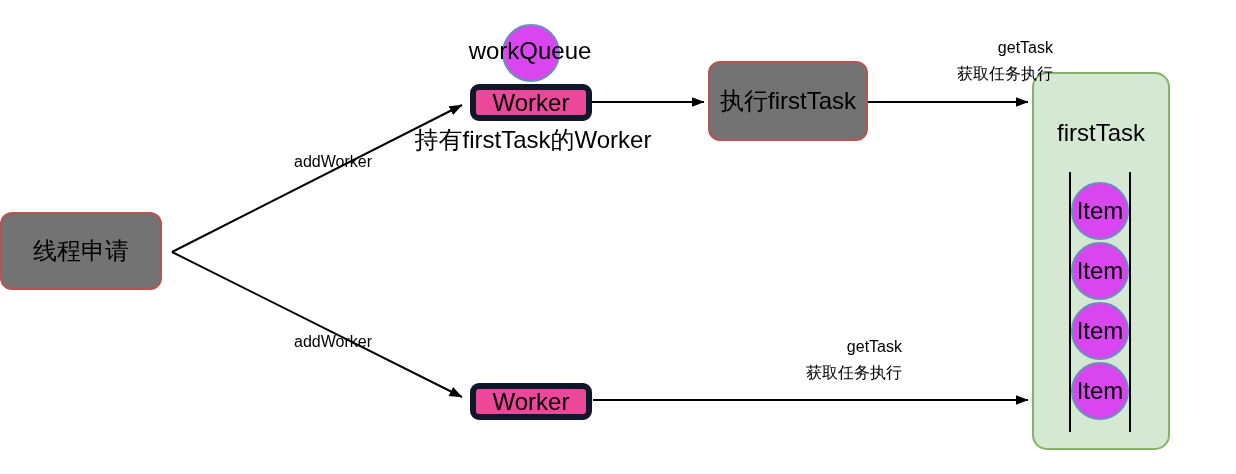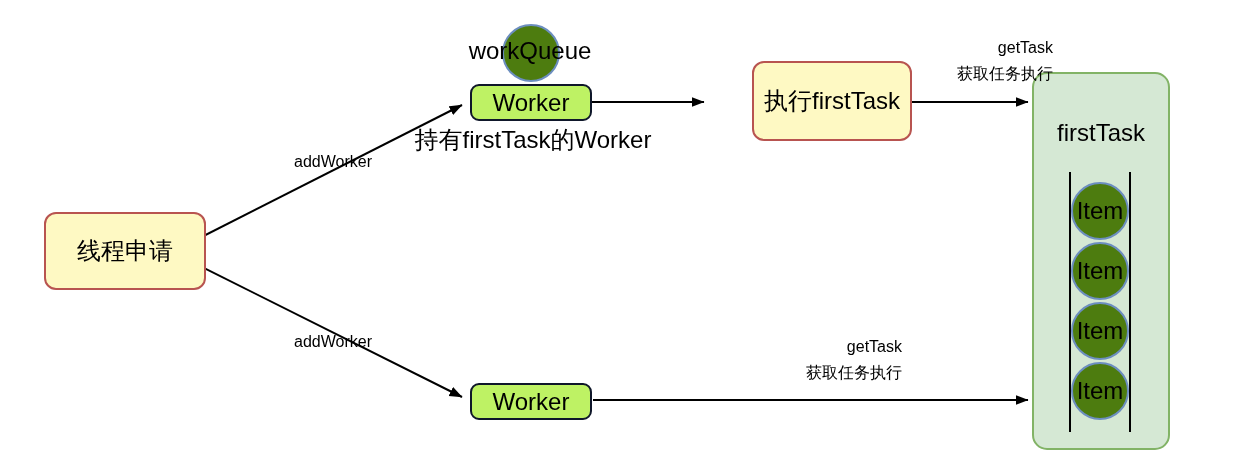--- a/index.html
+++ b/index.html
@@ -18,25 +18,25 @@
     box-sizing: border-box;
     display: flex;
     align-items: center;
     justify-content: center;
     font-size: 24px;
     line-height: 1.15;
     white-space: nowrap;
     text-align: center;
   }
   .rounded { border-radius: 12px; }
-  .pink   { background: #fef9c3; border: 2px solid #b85450; margin-left: 44px; }
-  .yellow { background: #bef264; border: 2px solid #0f172a; border-radius: 9px; }
+  .pink   { background: #737373; border: 2px solid #b85450; }
+  .yellow { background: #ec4899; border: 6px solid #0f172a; border-radius: 9px; }
   .green  { background: #d5e8d4; border: 2px solid #82b366; border-radius: 15px; }
   .circle {
-    background: #4d7c0f; border: 2px solid #6c8ebf; border-radius: 50%;
+    background: #d946ef; border: 2px solid #6c8ebf; border-radius: 50%;
   }
   .node-thread-request { left: 0; top: 212px; width: 162px; height: 78px; }
   .node-first-task-circle { left: 502px; top: 24px; width: 58px; height: 58px; }
   .label-first-task { left: 450px; top: 38px; width: 160px; }
   .node-worker-top { left: 470px; top: 84px; width: 122px; height: 37px; }
   .caption-worker-top { left: 402px; top: 127px; width: 262px; }
   .node-exec { left: 708px; top: 61px; width: 160px; height: 80px; }
   .node-work-queue { left: 1032px; top: 72px; width: 138px; height: 378px; }
   .label-work-queue { left: 1032px; top: 120px; width: 138px; }
   .queue-rail {

